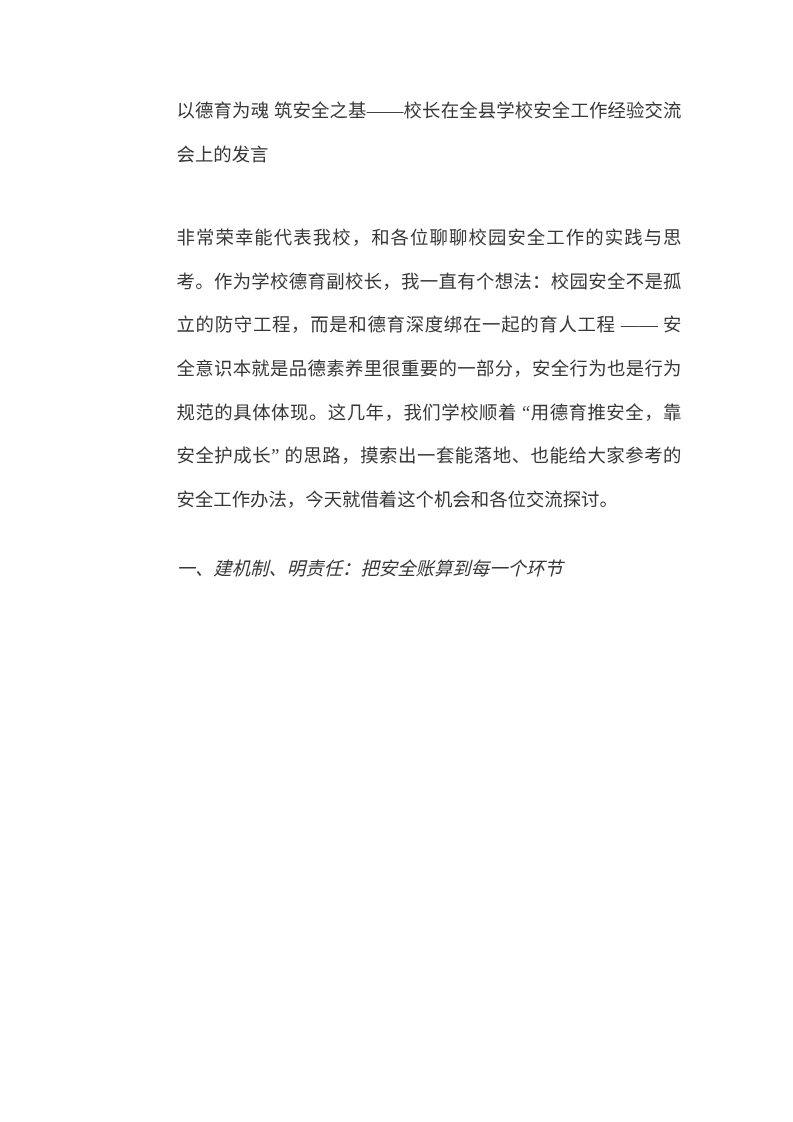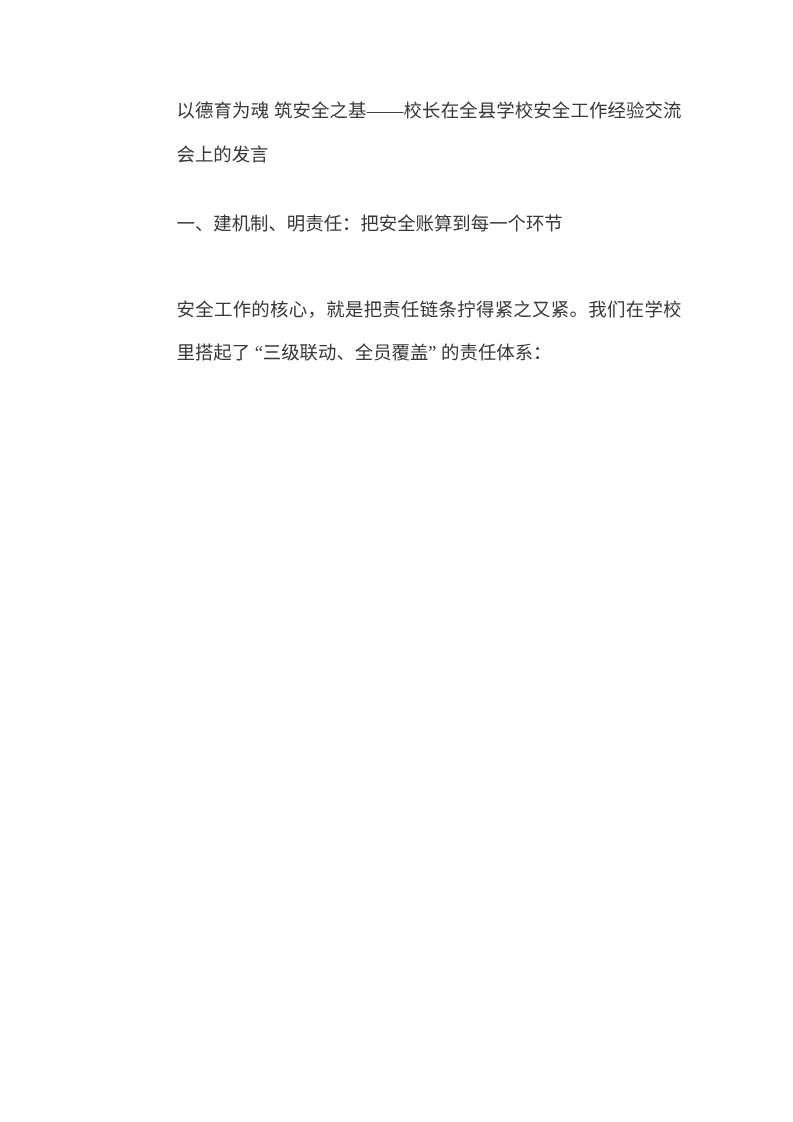--- a/index.html
+++ b/index.html
@@ -25,29 +25,29 @@
     line-height: 43.6px;
     text-align: justify;
     text-justify: inter-ideograph;
     word-break: break-all;
     letter-spacing: 0;
   }
   .doc-title {
     font-weight: normal; 
   }
   .para { margin-top: 40px !important; }
-  .section-heading { margin-top: 26px !important; }
+  .section-heading { margin-top: 26px !important; font-style: italic; }
   .section-heading + .para { margin-top: 42px !important; }
 </style>
 </head>
 <body>
 
 <div class="page">
   <p class="doc-title">以德育为魂 筑安全之基——校长在全县学校安全工作经验交流会上的发言</p>
 
 
 
+  <p class="para">非常荣幸能代表我校，和各位聊聊校园安全工作的实践与思考。作为学校德育副校长，我一直有个想法：校园安全不是孤立的防守工程，而是和德育深度绑在一起的育人工程 —— 安全意识本就是品德素养里很重要的一部分，安全行为也是行为规范的具体体现。这几年，我们学校顺着 “用德育推安全，靠安全护成长” 的思路，摸索出一套能落地、也能给大家参考的安全工作办法，今天就借着这个机会和各位交流探讨。</p>
 
   <p class="para section-heading">一、建机制、明责任：把安全账算到每一个环节</p>
 
-  <p class="para">安全工作的核心，就是把责任链条拧得紧之又紧。我们在学校里搭起了 “三级联动、全员覆盖” 的责任体系：</p>
 
 </div>
 
 </body></html>

